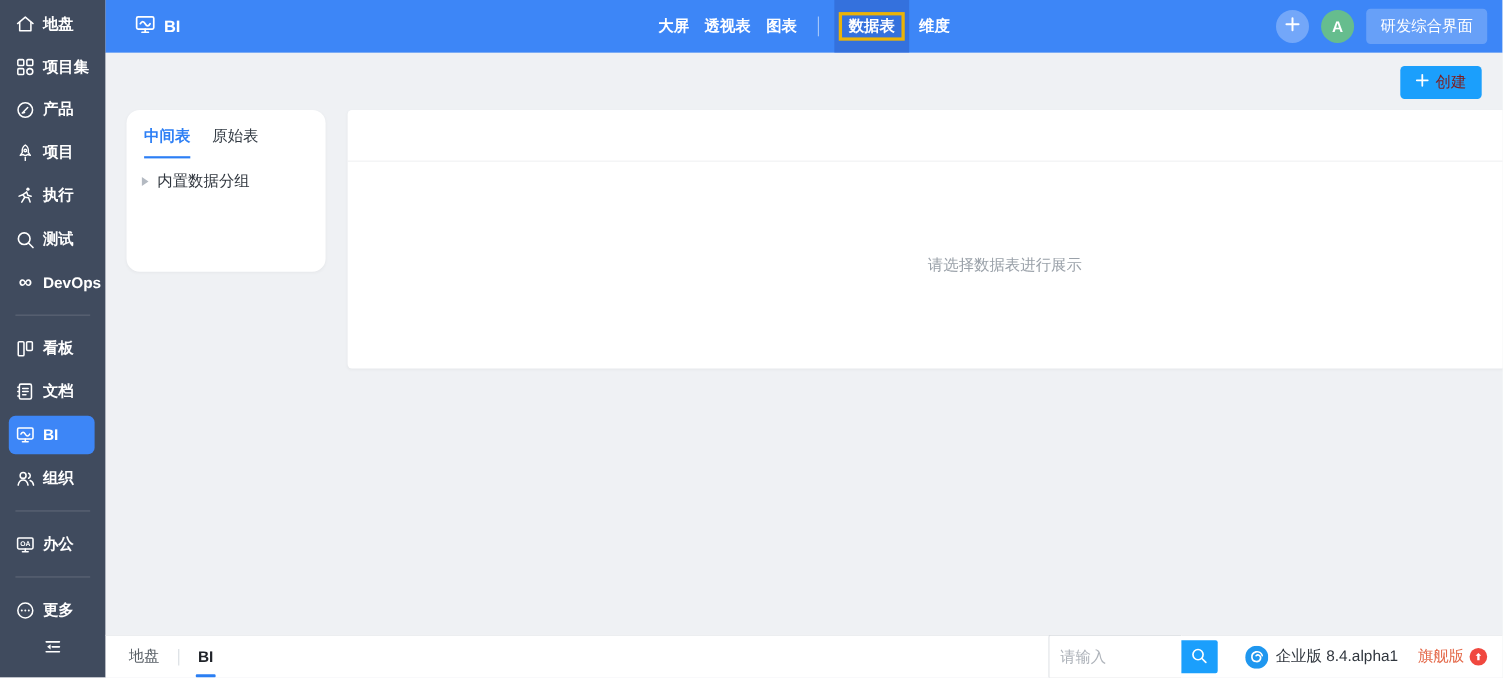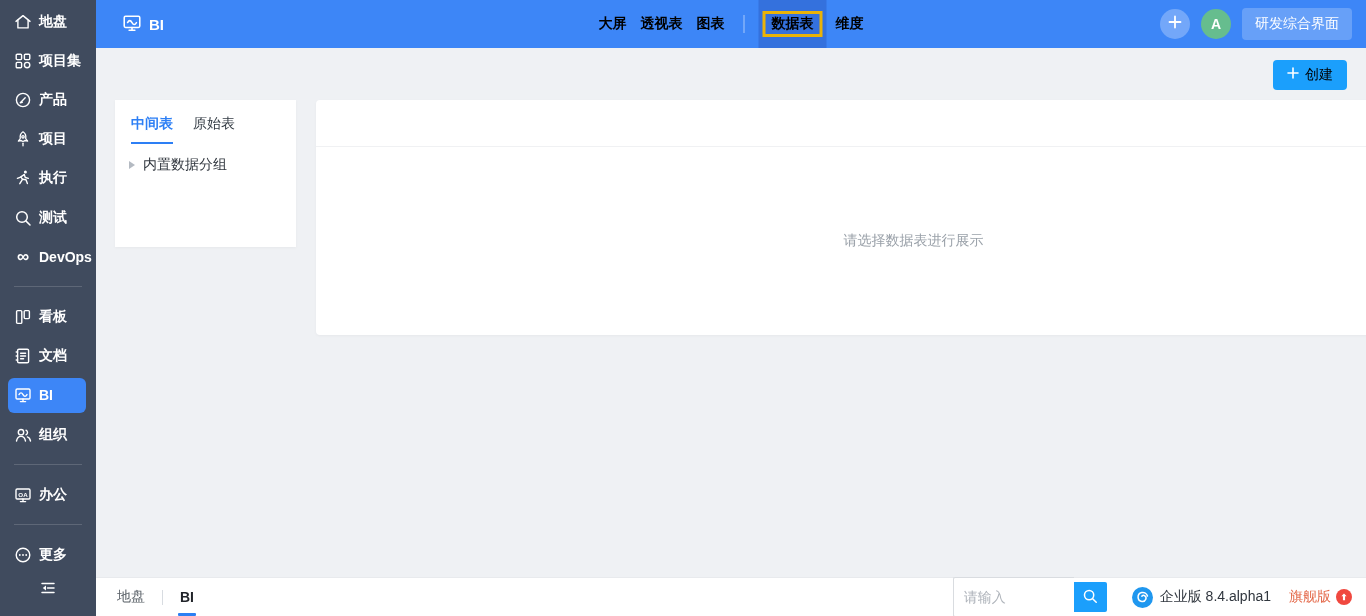--- a/index.html
+++ b/index.html
@@ -25,45 +25,45 @@
   
   .right-col { flex:1; display:flex; flex-direction:column; min-width:0; }
 
   
   .topbar { height:48px; background:#3d86f7; display:flex; align-items:center;
     padding:0 14px 0 26px; position:relative; flex-shrink:0; }
   .app-label { display:flex; align-items:center; color:#fff; font-size:15px;
     font-weight:700; gap:7px; }
   .top-nav { position:absolute; left:50%; transform:translateX(-50%); height:48px;
     display:flex; align-items:center; }
-  .nav-item { color:#000000; font-size:14px; font-weight:600; margin:0 7px;
+  .nav-item { color:#ffffff; font-size:14px; font-weight:600; margin:0 7px;
     height:48px; display:flex; align-items:center; cursor:pointer; }
   .nav-sep { width:1px; height:18px; background:rgba(255,255,255,0.55); margin:0 12px; }
   .nav-item.active { background:#3471dd; padding:0 4px; margin:0 2px; }
   .nav-item.active .red-wrap { border:3px solid #eab308; padding:1px 6px; }
   .top-right { margin-left:auto; display:flex; align-items:center; gap:11px; }
   .plus-circle { width:30px; height:30px; border-radius:50%;
     background:rgba(255,255,255,0.28); display:flex; align-items:center;
     justify-content:center; cursor:pointer; }
   .avatar { width:30px; height:30px; border-radius:50%; background:#66bd8e;
     color:#fff; font-size:14px; font-weight:700; display:flex; align-items:center;
     justify-content:center; cursor:pointer; }
   .ws-btn { background:rgba(255,255,255,0.22); color:#fff; font-size:14px;
     border:none; border-radius:4px; padding:7px 13px; cursor:pointer;
     font-family:inherit; }
 
   
   .content { flex:1; position:relative; background:#eff1f4; }
   .create-btn { position:absolute; top:12px; right:19px; height:30px;
-    background:#1b9ffc; color:#000000; border:none; border-radius:4px; font-size:14px;
+    background:#1b9ffc; color:#7f1d1d; border:none; border-radius:4px; font-size:14px;
     padding:0 14px; display:flex; align-items:center; gap:6px; cursor:pointer;
     font-family:Liberation Serif, serif; }
 
   .left-card { position:absolute; left:19px; top:52px; width:181px; height:147px;
-    background:#fff; border-radius:0; box-shadow:0 1px 3px rgba(0,0,0,0.04); }
+    background:#fff; border-radius:12px; box-shadow:0 1px 3px rgba(0,0,0,0.04); }
   .tabs { display:flex; padding:15px 16px 0 16px; gap:20px; }
   .tab { font-size:14px; color:#333b44; cursor:pointer; padding-bottom:9px; }
   .tab.active { color:#2d7ff5; font-weight:700; border-bottom:2px solid #2d7ff5; }
   .tree-row { display:flex; align-items:center; margin-top:12px; padding:0 14px;
     font-size:14px; color:#30363e; cursor:pointer; }
   .caret { width:0; height:0; border-left:6px solid #b4bac2; border-top:4.5px solid
     transparent; border-bottom:4.5px solid transparent; margin-right:8px; }
   .maintain-wrap { margin:9px auto 0; width:133px; border:3px solid #e02121;
     padding:3px; }
   .maintain-btn { width:100%; height:30px; background:#dbe8fc; color:#2d7ff5;

